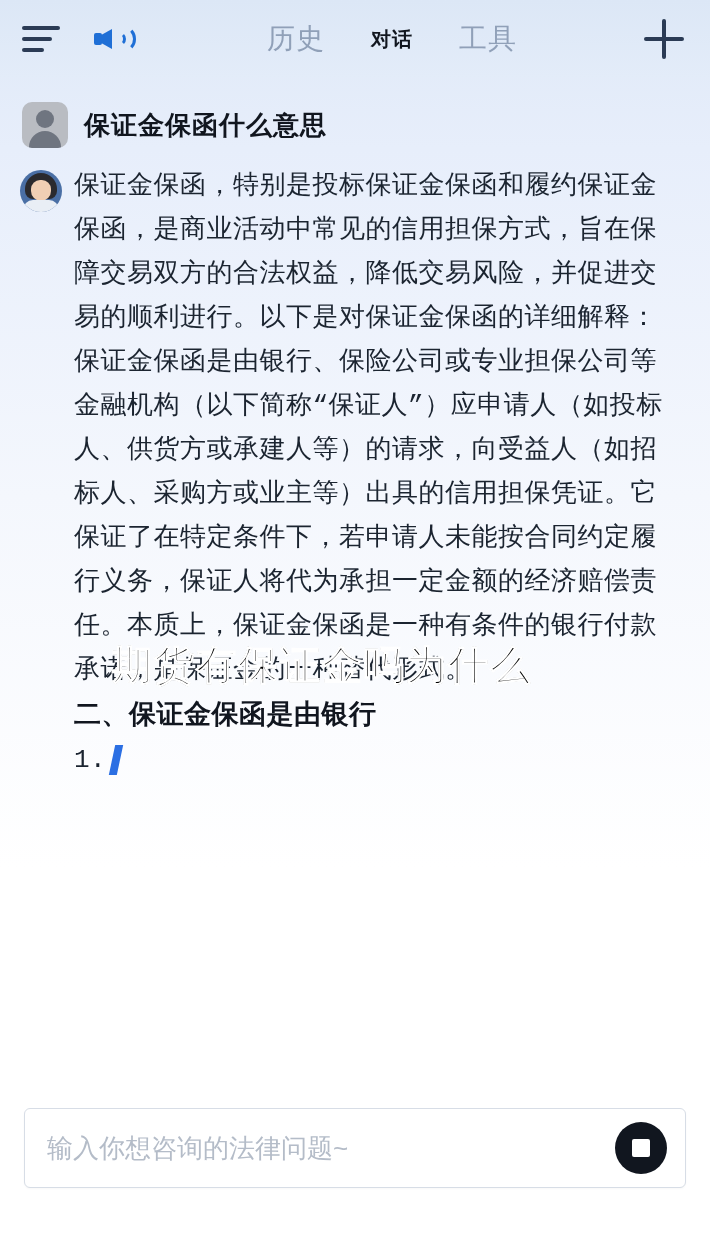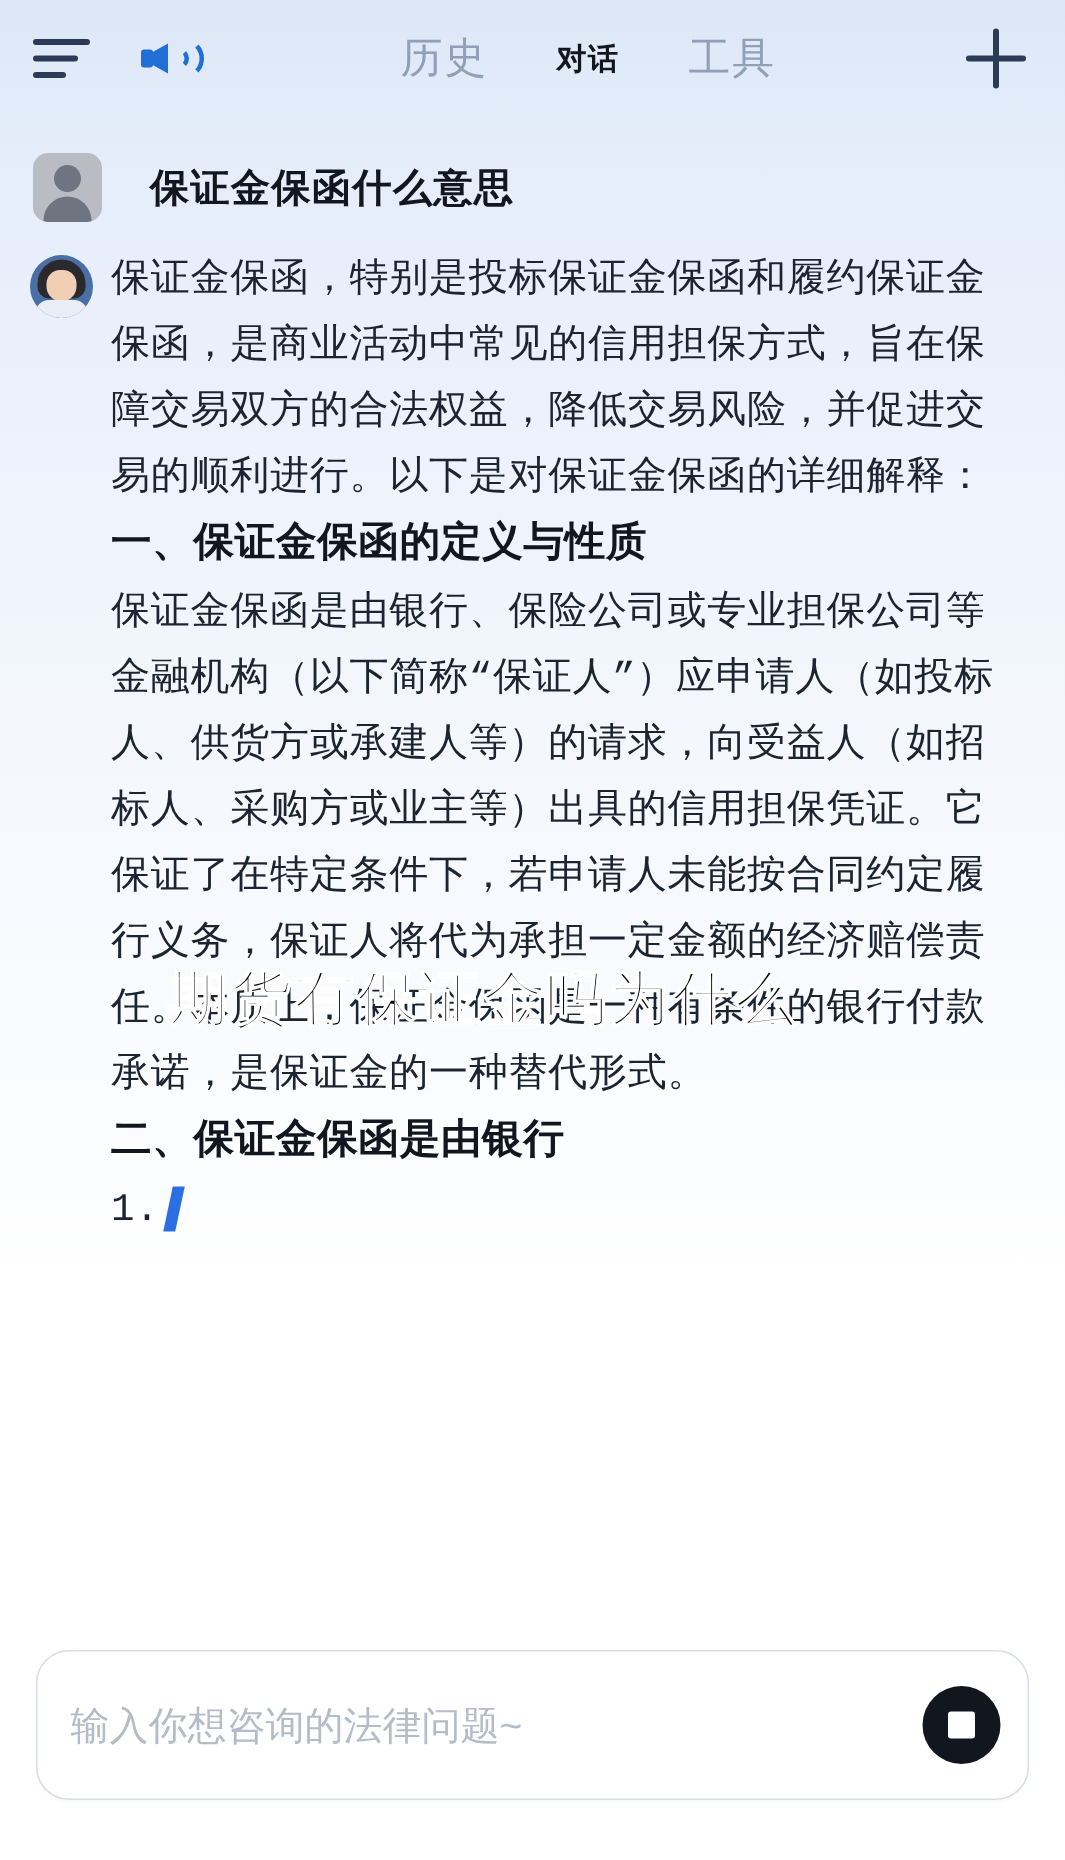--- a/index.html
+++ b/index.html
@@ -96,21 +96,21 @@
   
   .chat {
     flex:1;
     position:relative;
     overflow:hidden;
     padding:18px 0 0 0;
   }
   .q-row {
     display:flex;
     align-items:center;
-    gap:32px;
+    gap:16px;
     padding:6px 22px 10px 22px;
   }
   .avatar-user {
     width:46px; height:46px; border-radius:10px;
     background:#b9bcc2;
     position:relative;
     flex:0 0 46px;
     overflow:hidden;
   }
   .avatar-user:before {
@@ -196,23 +196,23 @@
     -webkit-text-stroke:1px #ffffff;
   }
 
   
   .composer {
     flex:0 0 150px;
     padding:18px 24px 40px 24px;
     background:#ffffff;
   }
   .input-wrap {
-    height:100px;
+    height:80px;
     border:1px solid #d7dde6;
-    border-radius:22px;
+    border-radius:6px;
     background:#fff;
     display:flex;
     align-items:center;
     padding:0 18px 0 22px;
     box-shadow:0 1px 2px rgba(0,0,0,0.03);
   }
   .chat-input {
     flex:1;
     border:none;
     outline:none;
@@ -270,21 +270,20 @@
     </div>
 
     <div class="a-block">
       <div class="avatar-bot">
         <div class="hair"></div>
         <div class="face"></div>
         <div class="body"></div>
       </div>
       <div class="answer">
         <p>保证金保函，特别是投标保证金保函和履约保证金保函，是商业活动中常见的信用担保方式，旨在保障交易双方的合法权益，降低交易风险，并促进交易的顺利进行。以下是对保证金保函的详细解释：</p>
-        <h3>一、保证金保函的定义与性质</h3>
         <p>保证金保函是由银行、保险公司或专业担保公司等金融机构（以下简称“保证人”）应申请人（如投标人、供货方或承建人等）的请求，向受益人（如招标人、采购方或业主等）出具的信用担保凭证。它保证了在特定条件下，若申请人未能按合同约定履行义务，保证人将代为承担一定金额的经济赔偿责任。本质上，保证金保函是一种有条件的银行付款承诺，是保证金的一种替代形式。</p>
         <h3>二、保证金保函是由银行</h3>
         <div class="ordered">
           <span>1.</span>
           <span class="caret"></span>
         </div>
       </div>
     </div>
 
     <div class="overlay-text">期货有保证金吗为什么</div>

